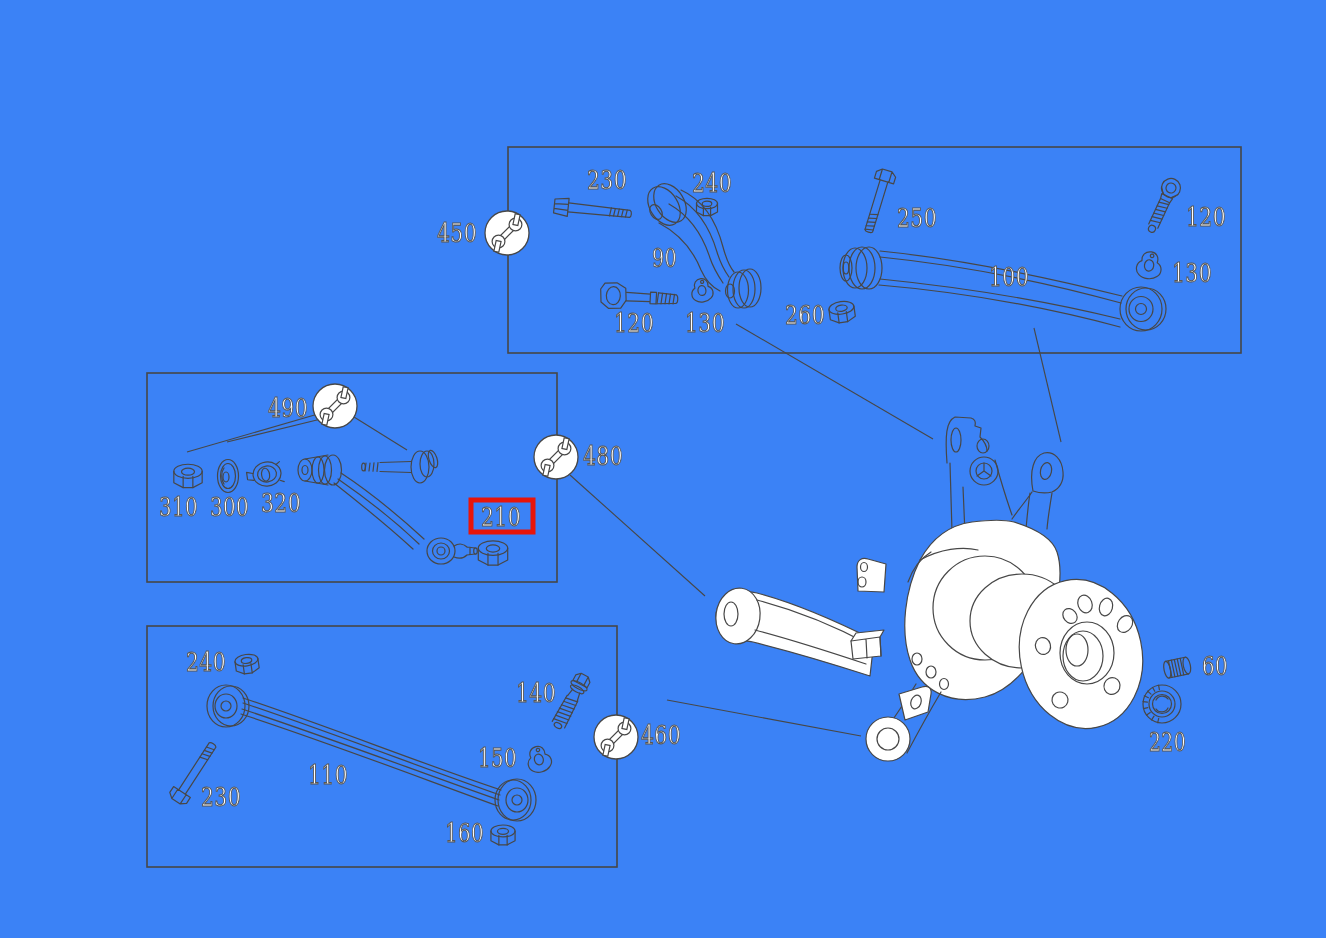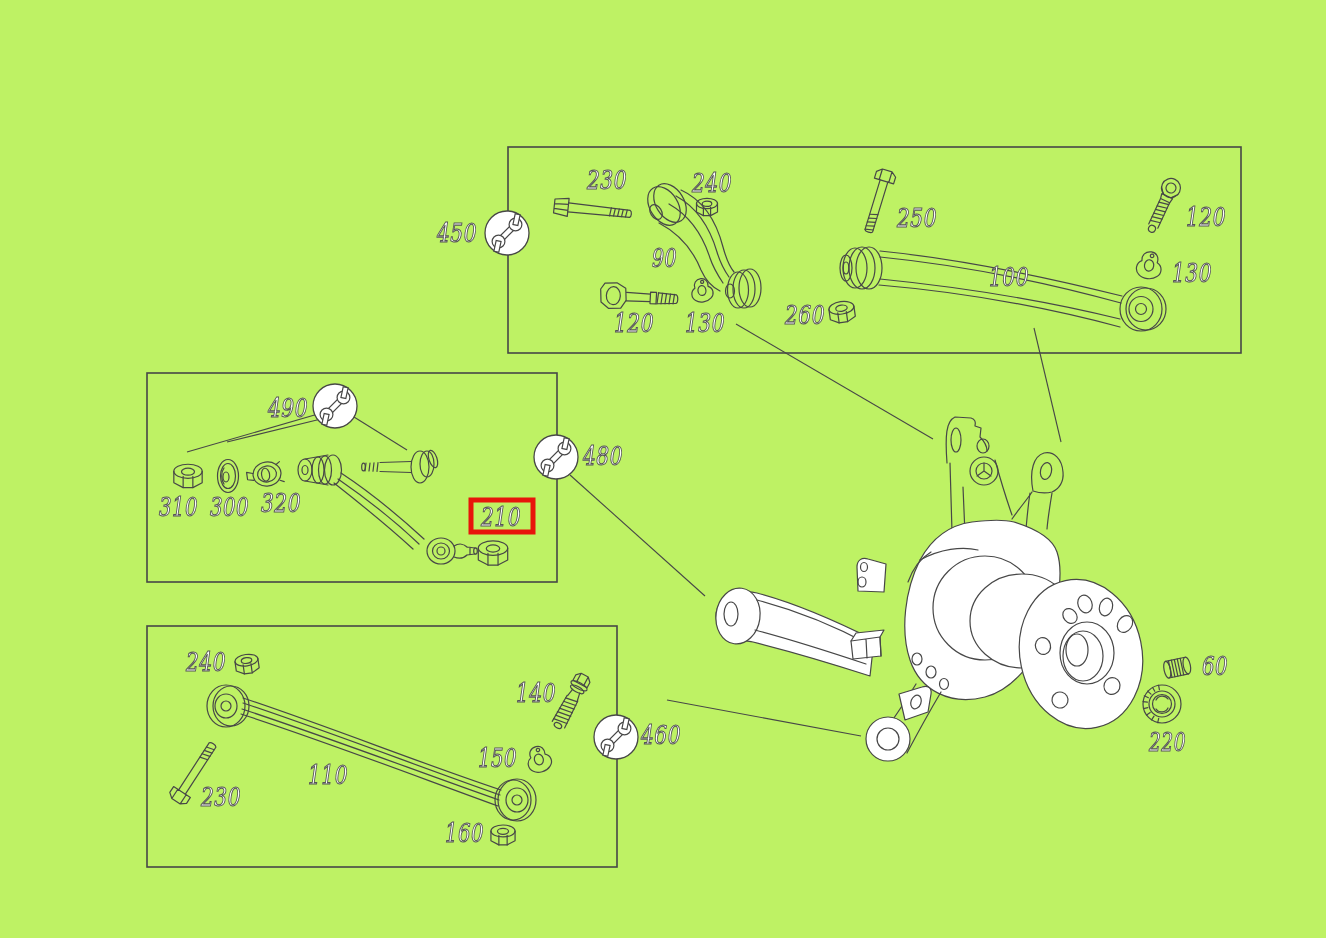--- a/index.html
+++ b/index.html
@@ -1,17 +1,17 @@
 <!DOCTYPE html>
 <html><head>
 <meta charset="utf-8">
 <style>
   html,body{margin:0;padding:0;background:#ffffff;}
-  #stage{position:relative;width:1326px;height:938px;background:#bef264;overflow:hidden;
-         font-family:"Liberation Sans",sans-serif;font-style:italic;}
+  #stage{position:relative;width:1326px;height:938px;background:#3b82f6;overflow:hidden;
+         font-family:"Liberation Sans",sans-serif;}
   svg{position:absolute;left:0;top:0;}
   .ln{fill:none;stroke:#474747;stroke-width:1.2;stroke-linecap:round;stroke-linejoin:round;}
   .wf{fill:#ffffff;stroke:#474747;stroke-width:1.2;stroke-linecap:round;stroke-linejoin:round;}
   .box{fill:none;stroke:#474747;stroke-width:1.6;}
   .leader{fill:none;stroke:#474747;stroke-width:1.1;}
   .hl{fill:none;stroke:#e8150b;stroke-width:5;}
   .lbl{font-family:"DejaVu Serif",serif;font-size:26px;fill:#ffffff;stroke:#555555;stroke-width:1.1px;
        letter-spacing:0.5px;}
 </style>
 </head>

